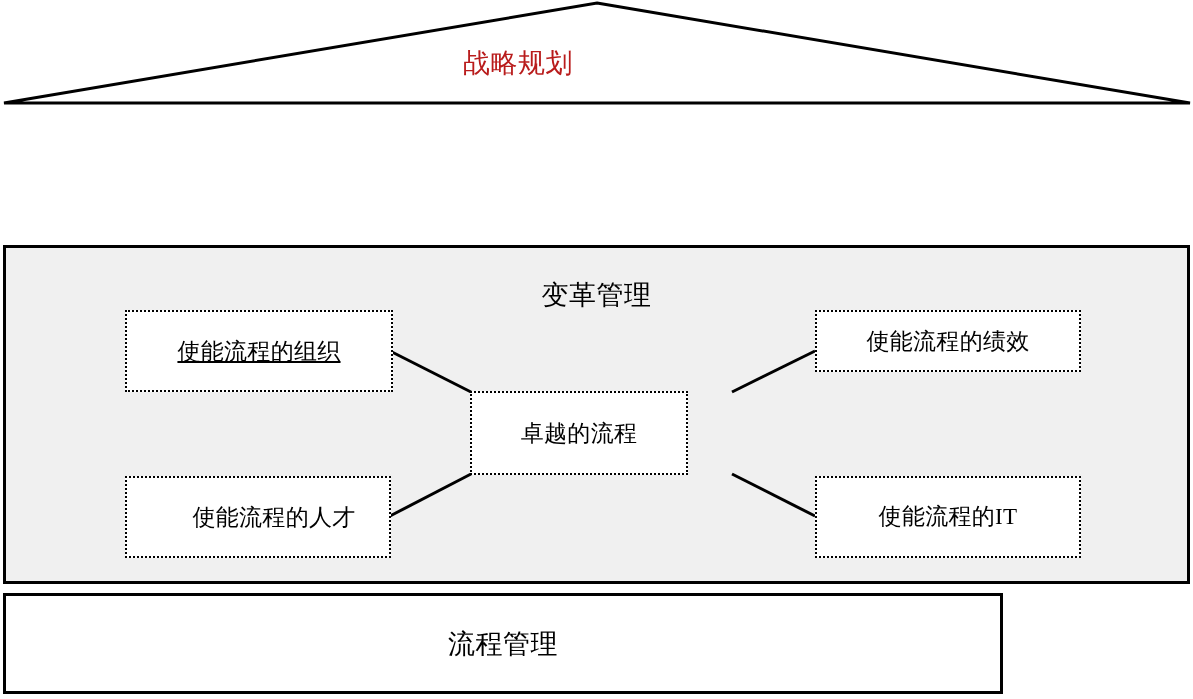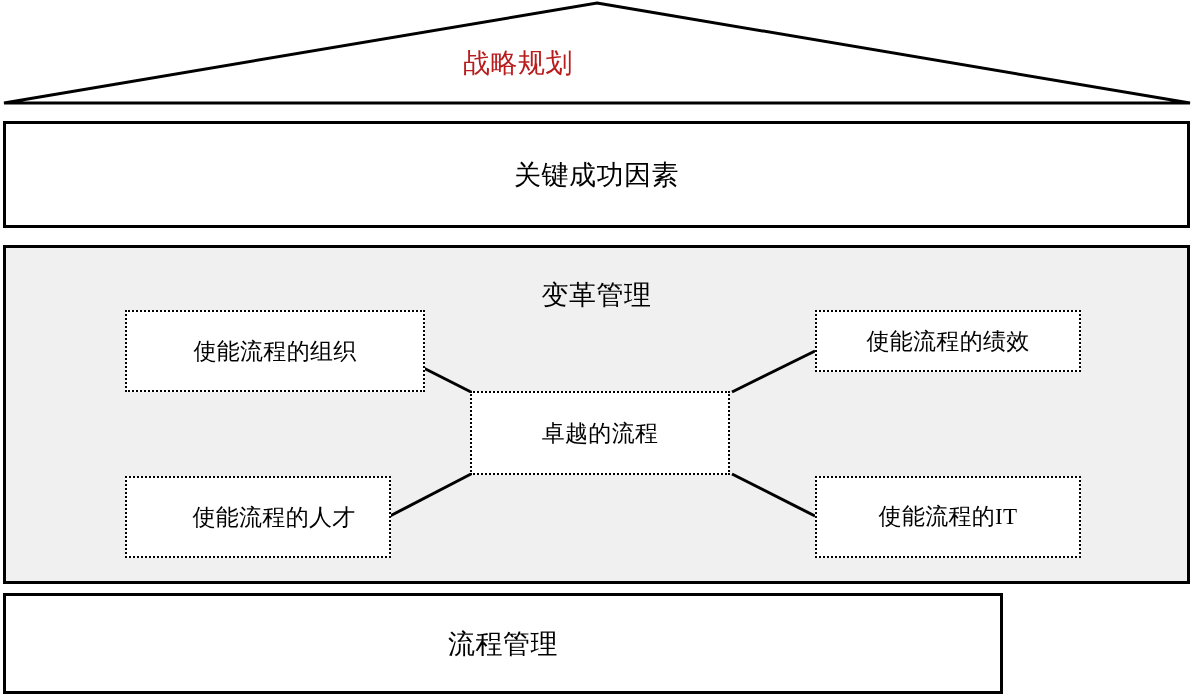--- a/index.html
+++ b/index.html
@@ -106,41 +106,38 @@
     display: flex;
     align-items: center;
     justify-content: center;
     text-align: center;
   }
   .node .node-label {
     font-size: 23px;
     line-height: 30px;
     letter-spacing: 0.3px;
   }
-  #node-org   { left: 125px; top: 310px; width: 300px; height: 82px; }
+  #node-org   { left: 125px; top: 310px; width: 268px; height: 82px; text-decoration: underline; }
   #node-perf  { left: 815px; top: 310px; width: 266px; height: 62px; }
-  #node-core  { left: 470px; top: 391px; width: 260px; height: 84px; }
+  #node-core  { left: 470px; top: 391px; width: 218px; height: 84px; }
   #node-talent{ left: 125px; top: 476px; width: 266px; height: 82px; padding-left: 32px; }
   #node-it    { left: 815px; top: 476px; width: 266px; height: 82px; font-family: Liberation Serif, serif; }
 </style>
 </head>
 <body>
 
 <div id="diagram-root">
 
   <div class="roof-layer">
     <svg width="1193" height="110" viewBox="0 0 1193 110" xmlns="http://www.w3.org/2000/svg" aria-hidden="true">
       <polygon points="597,3 1190,103 4,103" fill="#ffffff" stroke="#000000" stroke-width="3" stroke-linejoin="miter"></polygon>
     </svg>
   </div>
   <div class="roof-label">战略规划</div>
 
-  <div class="band" id="band-csf">
-    <span class="band-label">关键成功因素</span>
-  </div>
 
   <div id="section-change">
     <span class="section-title">变革管理</span>
   </div>
 
   <svg class="connectors" width="1193" height="699" viewBox="0 0 1193 699" xmlns="http://www.w3.org/2000/svg" aria-hidden="true">
     <line x1="390" y1="351" x2="471" y2="392" stroke="#000000" stroke-width="3"></line>
     <line x1="732" y1="392" x2="815" y2="351" stroke="#000000" stroke-width="3"></line>
     <line x1="390" y1="516" x2="471" y2="474" stroke="#000000" stroke-width="3"></line>
     <line x1="732" y1="474" x2="815" y2="516" stroke="#000000" stroke-width="3"></line>

